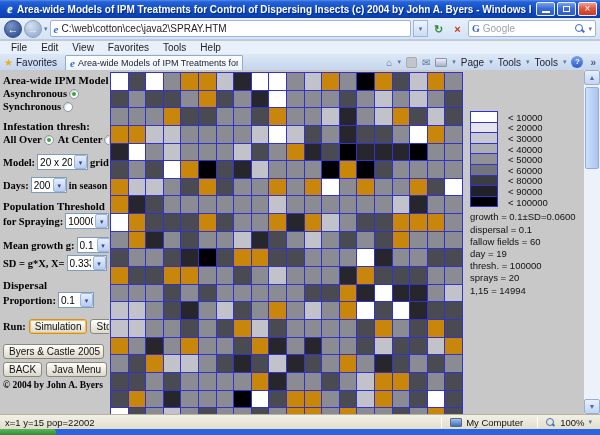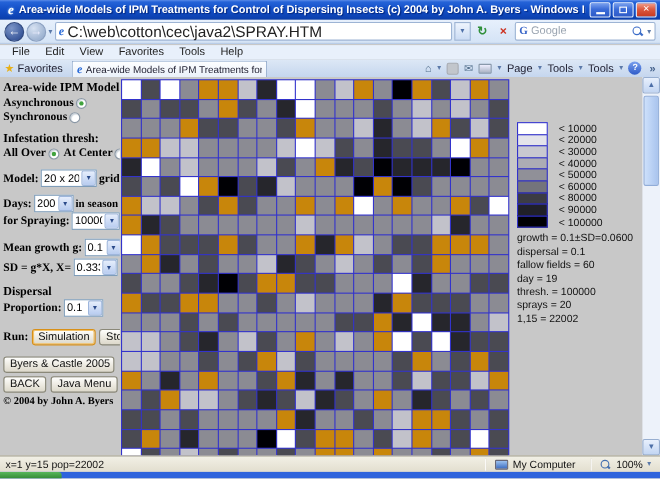--- a/index.html
+++ b/index.html
@@ -27,21 +27,21 @@
     background:linear-gradient(#e7f0fc,#d4e3f6); border-bottom:1px solid #b9cde8;
     display:flex; align-items:center; padding:0 4px; gap:2px; }
   .navcircle { width:18px; height:18px; border-radius:50%; text-align:center; line-height:17px;
     font-size:11px; color:#fff; flex:none; }
   .navcircle.back { background:radial-gradient(circle at 35% 30%,#7d96c8,#3c5a9c 70%); border:1px solid #31497e; }
   .navcircle.fwd  { background:radial-gradient(circle at 35% 30%,#d7e2f2,#9fb4d2 70%); border:1px solid #8ba0c0; color:#eef; }
   .mini-drop { font-size:7px; color:#5b79a8; flex:none; }
   .addr-field { flex:1 1 auto; height:17px; background:#fff; border:1px solid #9db4d4; border-radius:2px;
     display:flex; align-items:center; padding:0 3px; gap:3px; min-width:0; }
   .addr-ie { font:italic bold 11px "Liberation Serif",serif; color:#2a6bd8; flex:none; }
-  .addr-text { font-size:14px; color:#222; white-space:nowrap; overflow:hidden; }
+  .addr-text { font-size:10px; color:#222; white-space:nowrap; overflow:hidden; }
   .addr-dropbtn { width:15px; height:17px; background:linear-gradient(#eef4fd,#cbdcf4); border:1px solid #9db4d4;
     font-size:7px; color:#4d6fa8; text-align:center; line-height:16px; flex:none; }
   .tool-sq { width:17px; height:17px; text-align:center; line-height:16px; font-size:11px;
     border:1px solid transparent; flex:none; }
   .refresh { color:#2f8f3a; font-weight:bold; }
   .stopx { color:#cc3322; font-weight:bold; }
   .search-field { width:128px; height:17px; background:#fff; border:1px solid #9db4d4; border-radius:2px;
     display:flex; align-items:center; padding:0 3px; gap:3px; flex:none; }
   .g-logo { font:bold 10px "Liberation Serif",serif; color:#3a66c8; flex:none; }
   .search-text { font-size:10px; color:#9aa4b0; flex:1 1 auto; white-space:nowrap; overflow:hidden; }
@@ -239,20 +239,21 @@
         <span>grid</span>
       </div>
       <div class="p-row" style="margin-top:7px">
         <span>Days:</span>
         <span class="combo" style="width:36px">
           <span class="cval">200</span>
           <span class="carrow">▾</span>
         </span>
         <span style="font-size:10px">in season</span>
       </div>
+      <div class="p-head" style="margin-top:7px">Population Threshold</div>
       <div class="p-row">
         <span>for Spraying:</span>
         <span class="combo" style="width:44px">
           <span class="cval">100000</span>
           <span class="carrow">▾</span>
         </span>
       </div>
       <div class="p-row" style="margin-top:8px">
         <span>Mean growth g:</span>
         <span class="combo" style="width:34px">
@@ -733,21 +734,21 @@
             <span class="lg-label">&lt; 100000</span>
           </div>
         </div>
       <div class="stats" id="stats">
           <div class="stat-line">growth = 0.1±SD=0.0600</div>
           <div class="stat-line">dispersal = 0.1</div>
           <div class="stat-line">fallow fields = 60</div>
           <div class="stat-line">day = 19</div>
           <div class="stat-line">thresh. = 100000</div>
           <div class="stat-line">sprays = 20</div>
-          <div class="stat-line">1,15 = 22002</div>
+          <div class="stat-line">1,15 = 14994</div>
         </div>
     </div>
 
     <div class="vscroll">
       <div class="sb-btn up">▲</div>
       <div class="sb-thumb"></div>
       <div class="sb-btn down">▼</div>
     </div>
   </div>
 

